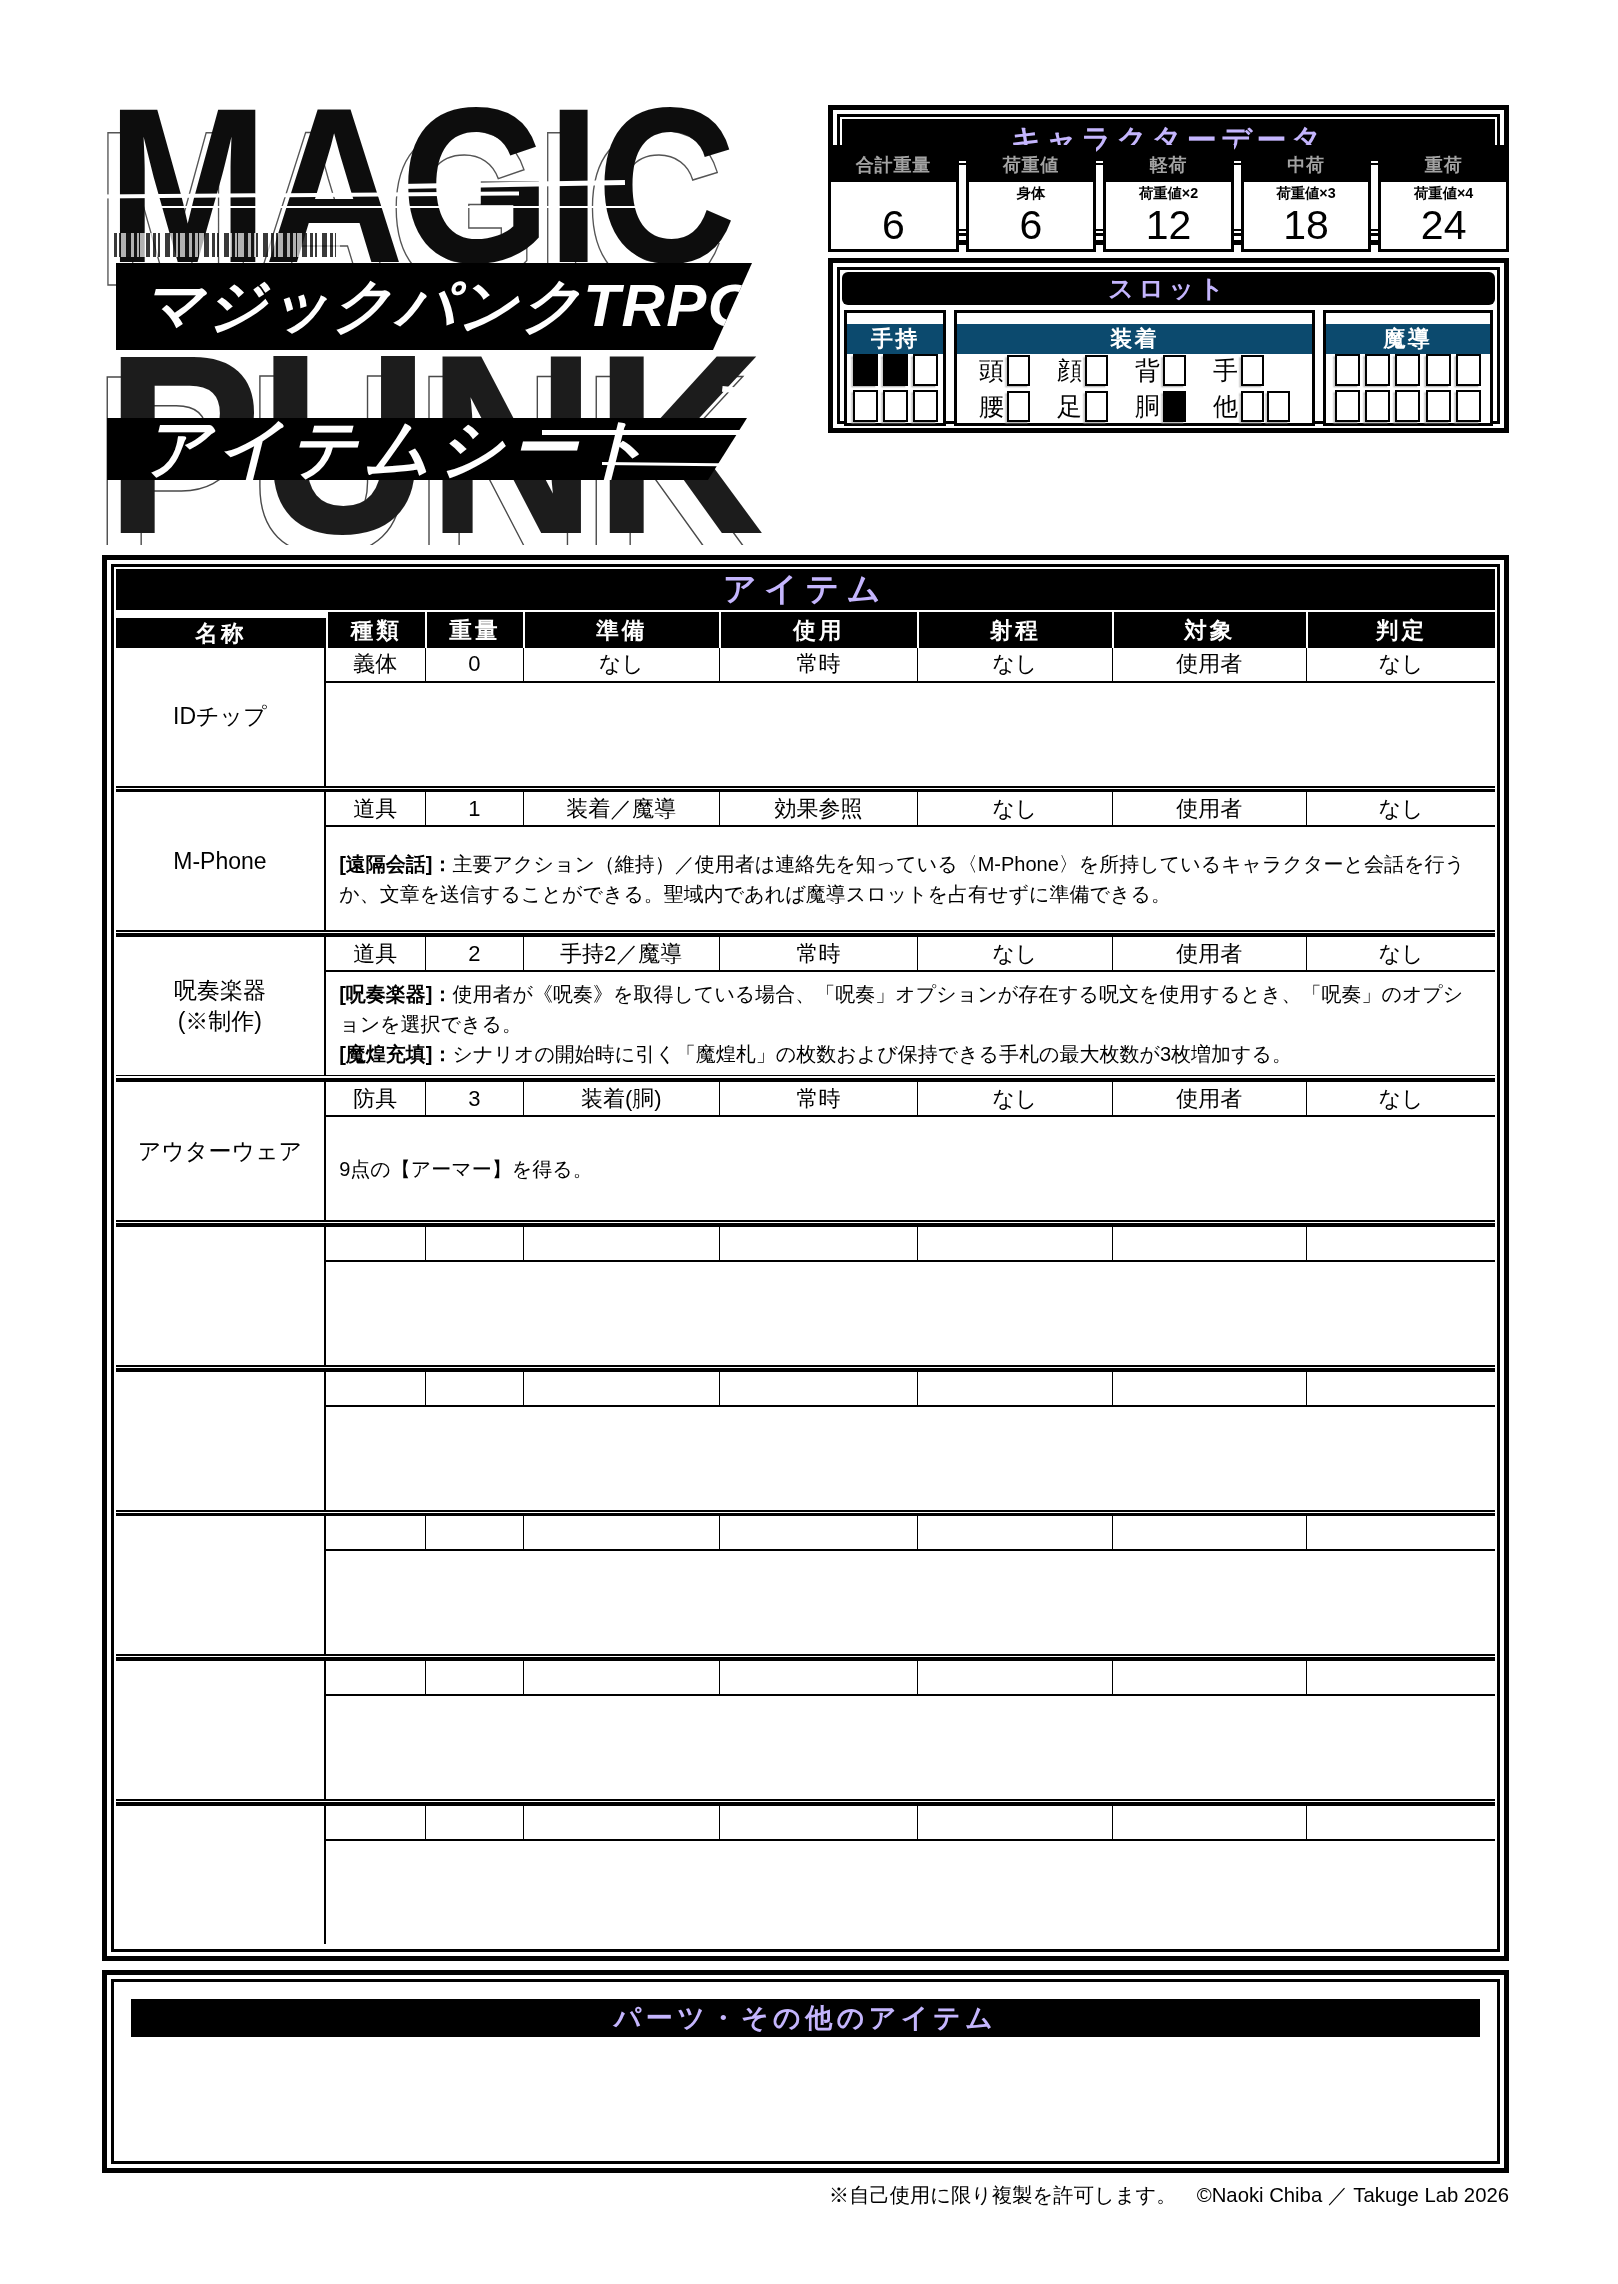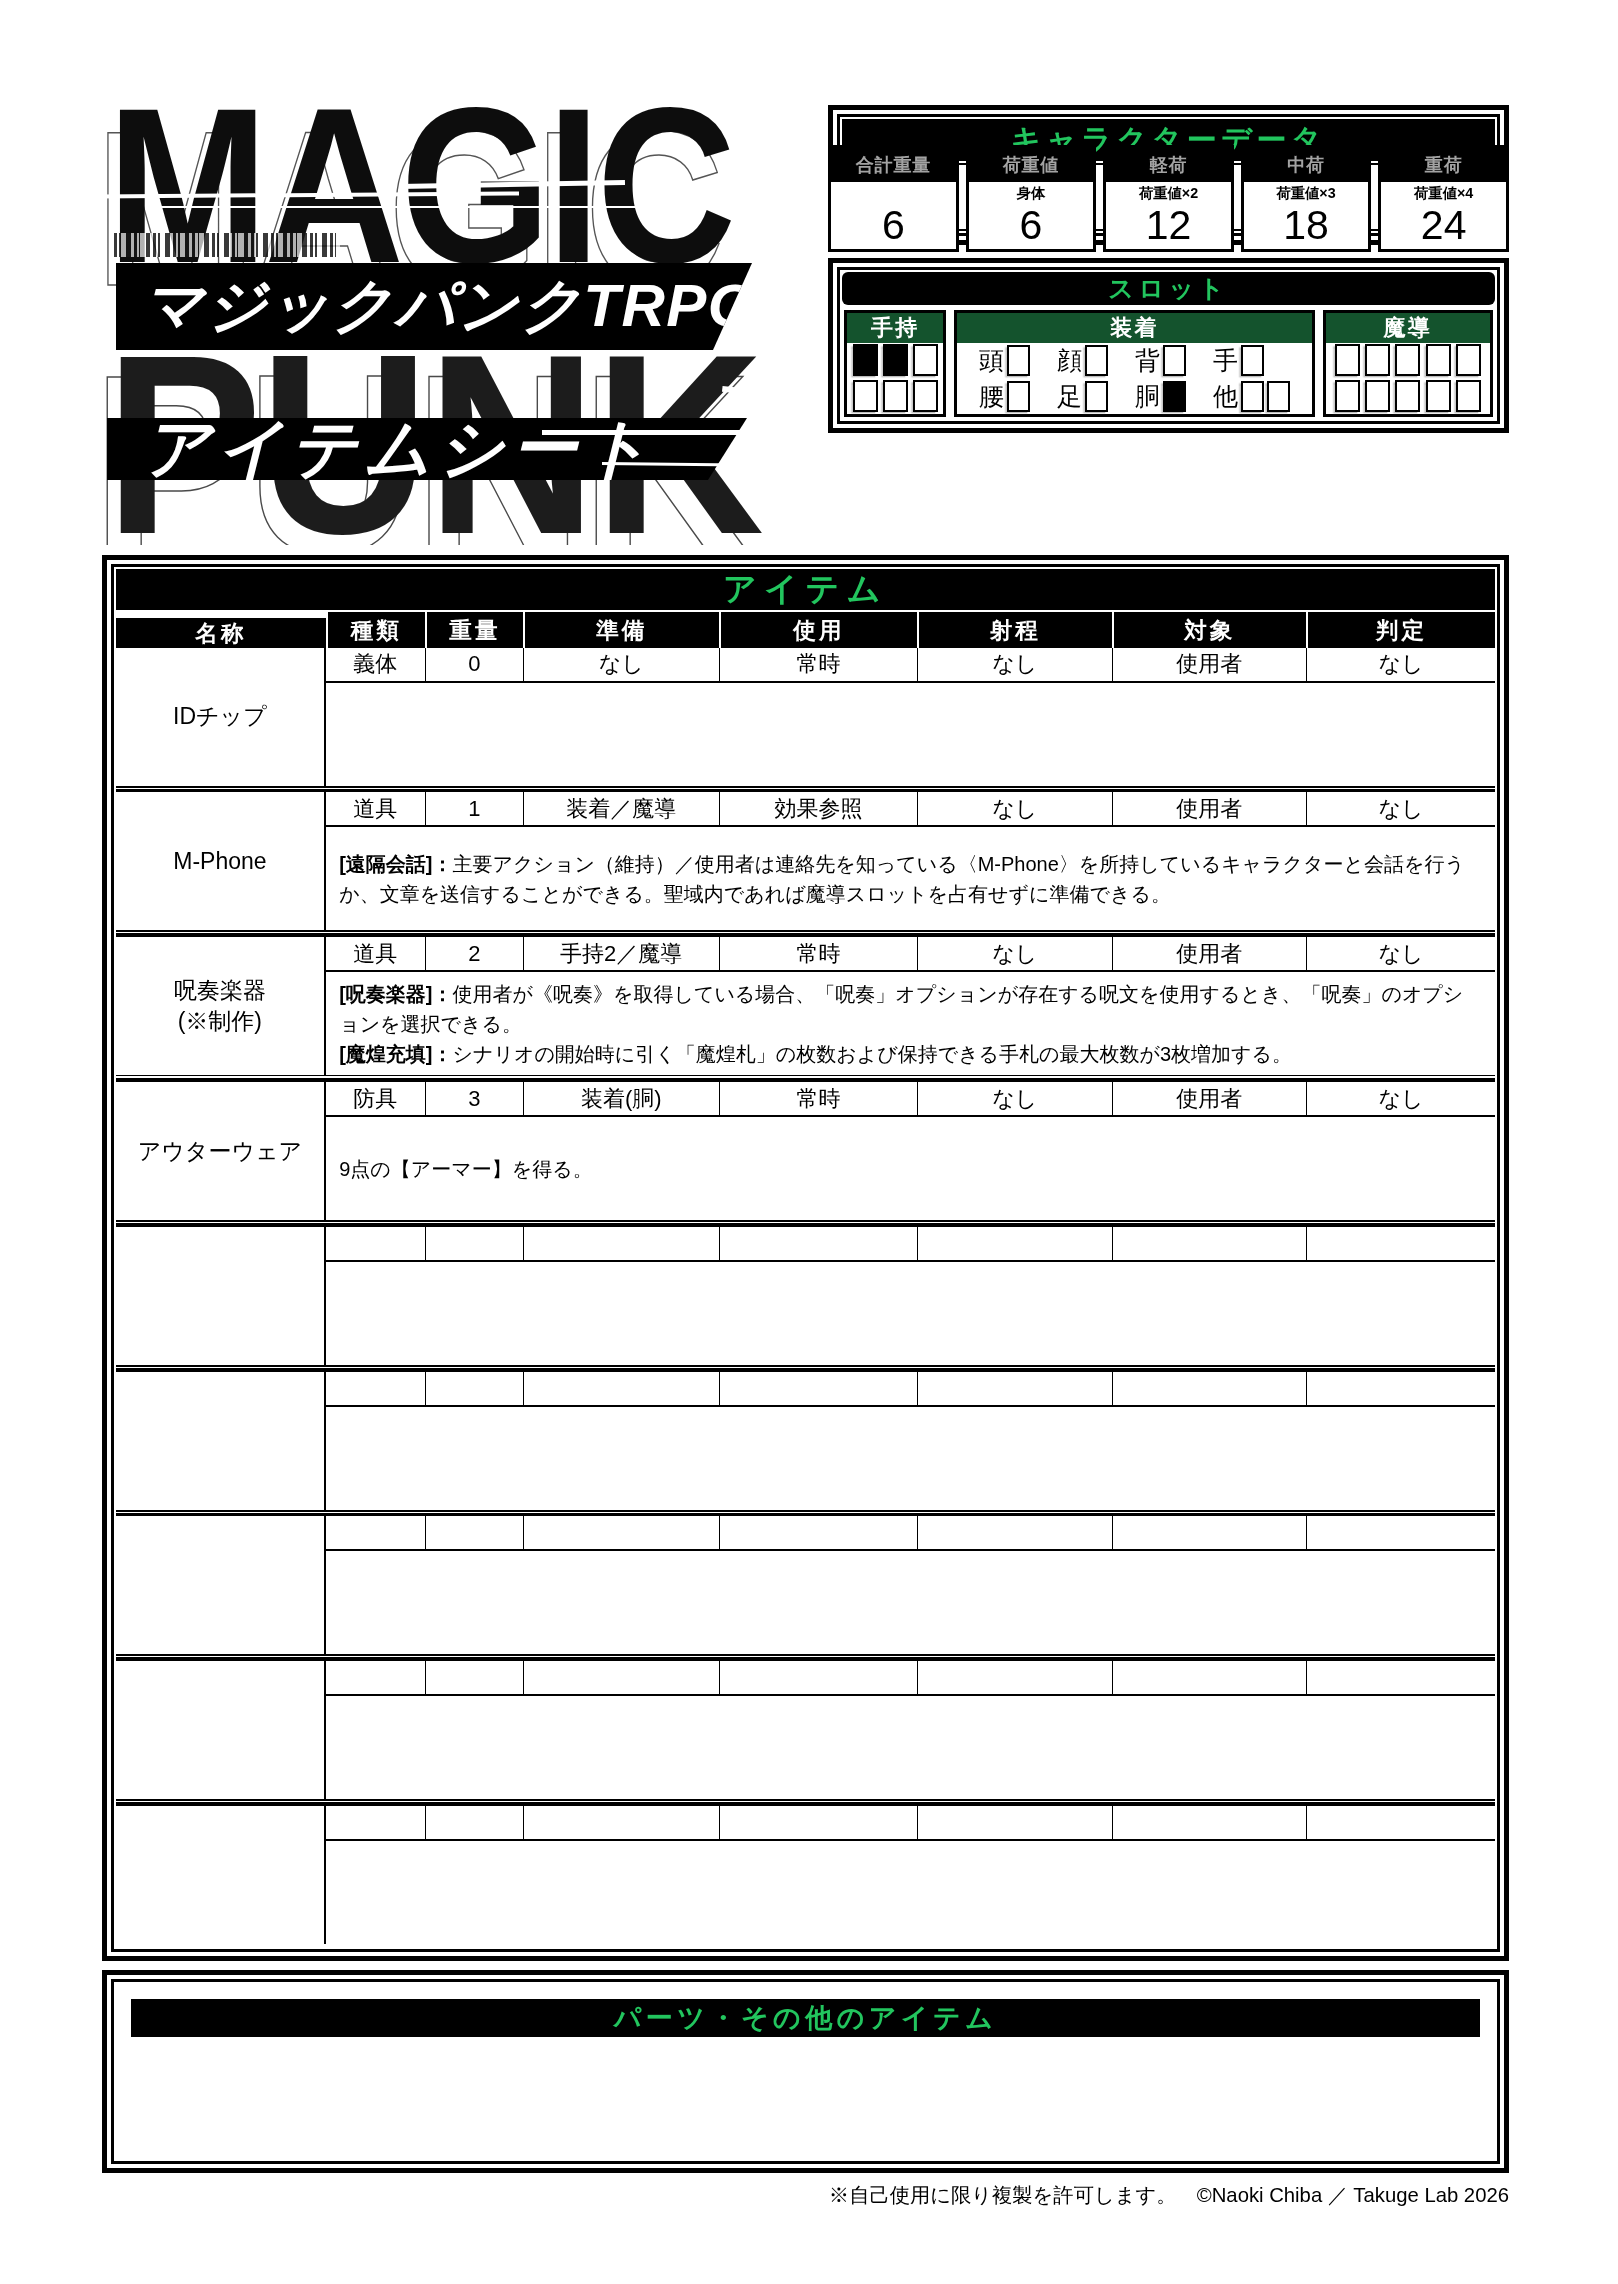--- a/index.html
+++ b/index.html
@@ -48,21 +48,21 @@
   .g1 { left:22.6px; top:148px; width:421px; height:3.8px; transform:rotate(-.4deg); }
   .g2 { left:71px; top:161px; width:587px; height:2.3px; }
   .g3 { left:324px; top:137px; width:226px; height:5.3px; transform:rotate(-1deg); }
   .g4 { left:467px; top:385px; width:263px; height:4.5px; }
   .g5 { left:527px; top:418px; width:203px; height:3px; transform:rotate(.6deg); }
   .g6 { left:647px; top:346px; width:98px; height:6px; transform:rotate(6deg); }
 
   
   .dframe { border:5.3px solid #000; padding:3.8px; background:#fff; }
   .dframe-in { border:3px solid #000; height:100%; background:#fff; display:flex; flex-direction:column; }
-  .bar { background:#000; color:#22c55e; display:flex; align-items:center; justify-content:center;
+  .bar { background:#000; color:#c4b5fd; display:flex; align-items:center; justify-content:center;
     font-weight:bold; flex:0 0 auto; }
 
   
   .cd-frame { position:absolute; left:828px; top:105px; width:681px; height:140px; }
   .cd-frame .bar { height:42px; margin:2.3px; font-size:30px; letter-spacing:4.5px; }
   .name-row { margin:0 2.3px 2.3px 2.3px; border:2.3px solid #000; flex:1; display:flex; }
   .name-label { width:42px; background:#000; color:#fff; display:flex; align-items:center;
     justify-content:center; font-size:19.6px; font-weight:bold; }
   .name-field { flex:1; background:#fff; }
 
@@ -73,22 +73,22 @@
     display:flex; align-items:center; justify-content:center; letter-spacing:0.8px; }
   .stat-sub { height:19px; font-size:14.3px; font-weight:bold; text-align:center; padding-top:2.3px; }
   .stat-val { flex:1; display:flex; align-items:center; justify-content:center;
     font-size:41px; font-weight:normal; }
 
   
   .slot-frame { position:absolute; left:828px; top:258px; width:681px; height:175px; }
   .slot-frame .bar { height:33px; margin:2.3px; font-size:25px; letter-spacing:4.5px;border-radius:6px; }
   .slot-row { display:flex; gap:7.5px; margin:2.3px 4.5px 4.5px 4.5px; flex:1; }
   .slot-box { border:3px solid #000; display:flex; flex-direction:column; background:#fff; }
-  .slot-head { height:30px; background:#14532d; color:#fff; font-size:22px; font-weight:bold;
-    display:flex; align-items:center; justify-content:center; letter-spacing:2.3px; }
+  .slot-head { height:30px; background:#0c4a6e; color:#fff; font-size:22px; font-weight:bold;
+    display:flex; align-items:center; justify-content:center; letter-spacing:2.3px;margin-top:11px; }
   .slot-box.hand { width:102px; }
   .slot-box.equip { flex:1; }
   .slot-box.magic { width:170px;justify-content:center; }
   .slot-body { flex:1; display:flex; align-items:center; justify-content:center; }
   .hand-grid { display:grid; grid-template-columns:repeat(3,25px); grid-auto-rows:32px; gap:4.5px 5.3px; }
   .magic-grid { display:grid; grid-template-columns:repeat(5,25px); grid-auto-rows:32px; gap:4.5px 5.3px; }
   .cbox { border:2.3px solid #000; background:#fff; width:25px; height:32px;
     box-shadow:-2.3px 2.3px 1.5px #bbb; }
   .cbox.filled { background:#000; }
   .equip-grid { display:grid; grid-template-columns:repeat(4,auto); gap:3px 27px;

